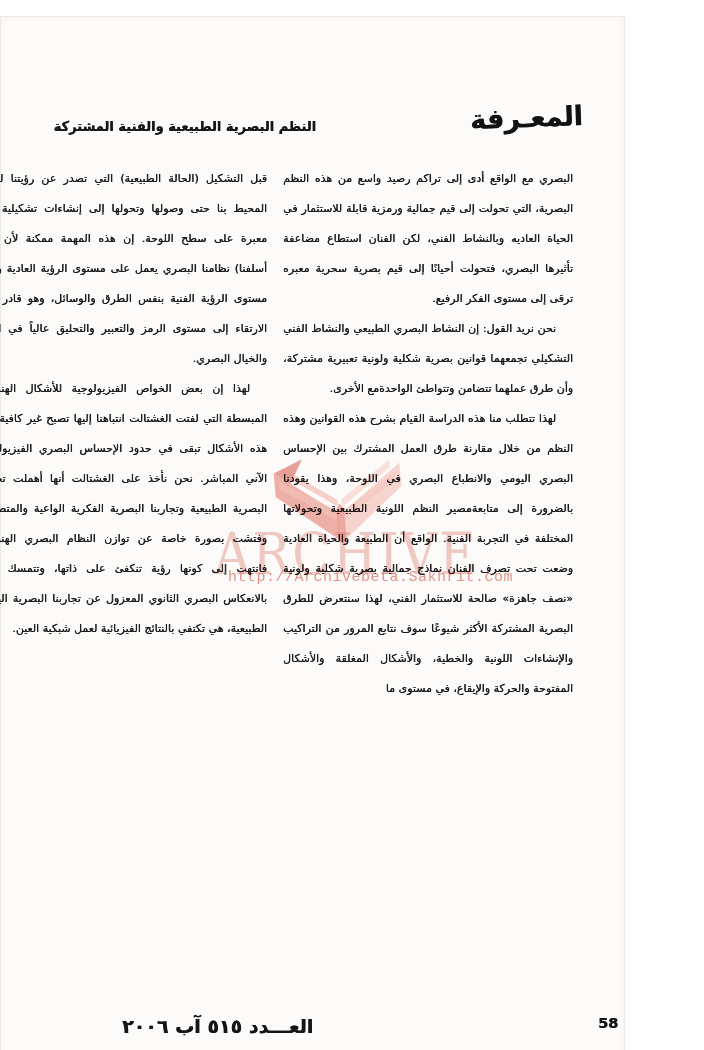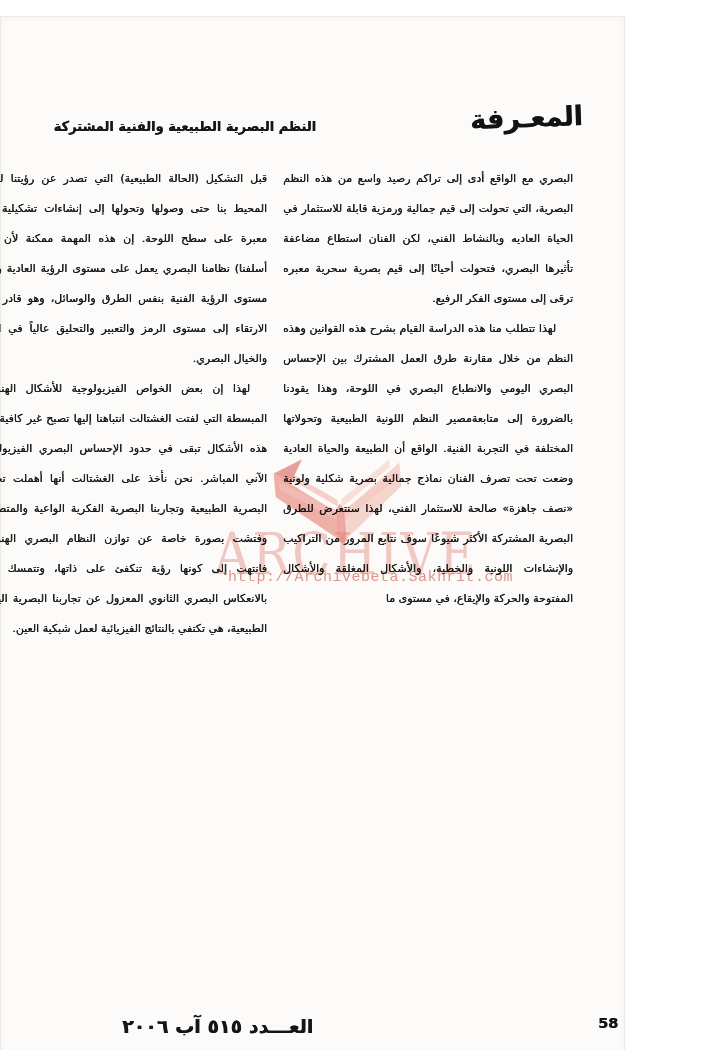--- a/index.html
+++ b/index.html
@@ -93,20 +93,21 @@
 
 <div class="page">
 
   <div class="running-title">النظم البصرية الطبيعية والفنية المشتركة</div>
 
   <div class="magazine-logo">المعـرفة</div>
 
   <div class="columns">
     <div class="col">
         <p class="para">البصري مع الواقع  أدى إلى تراكم رصيد واسع من هذه النظم البصرية، التي تحولت إلى قيم جمالية ورمزية قابلة للاستثمار في الحياة العاديه وبالنشاط الفني، لكن الفنان استطاع مضاعفة تأثيرها البصري، فتحولت أحيانًا إلى قيم بصرية سحرية معبره ترقى إلى مستوى الفكر الرفيع.</p>
+        <p class="para">نحن نريد القول: إن النشاط البصري الطبيعي والنشاط الفني التشكيلي تجمعهما قوانين بصرية شكلية ولونية تعبيرية مشتركة، وأن طرق عملهما تتضامن وتتواطئ الواحدةمع الأخرى.</p>
         <p class="para">لهذا تتطلب منا هذه الدراسة القيام بشرح هذه القوانين وهذه النظم من خلال مقارنة طرق العمل المشترك بين الإحساس البصري اليومي والانطباع البصري في اللوحة، وهذا يقودنا بالضرورة إلى متابعةمصير النظم اللونية الطبيعية وتحولاتها المختلفة في التجربة الفنية. الواقع أن الطبيعة والحياة العادية وضعت تحت تصرف الفنان نماذج جمالية بصرية شكلية ولونية «نصف جاهزة» صالحة للاستثمار الفني، لهذا سنتعرض للطرق البصرية المشتركة الأكثر شيوعًا سوف نتابع المرور من التراكيب والإنشاءات اللونية والخطية، والأشكال المغلقة والأشكال المفتوحة والحركة والإيقاع، في مستوى ما</p>
       </div>
     <div class="col">
         <p class="para">قبل التشكيل (الحالة الطبيعية) التي تصدر عن رؤيتنا للعالم المحيط بنا حتى وصولها وتحولها إلى إنشاءات تشكيلية فنية معبرة على سطح اللوحة. إن هذه المهمة ممكنة لأن (كما أسلفنا) نظامنا البصري يعمل على مستوى الرؤية العادية وعلى مستوى الرؤية الفنية بنفس الطرق والوسائل، وهو قادر على الارتقاء إلى مستوى الرمز والتعبير والتحليق عالياً في الفكر والخيال البصري.</p>
         <p class="para">لهذا إن بعض الخواص الفيزيولوجية للأشكال الهندسية المبسطة التي لفتت الغشتالت انتباهنا إليها تصبح غير كافية، لأن هذه الأشكال تبقى في حدود الإحساس البصري الفيزيولوجي الآني المباشر. نحن نأخذ على الغشتالت أنها أهملت تجاربنا البصرية الطبيعية وتجاربنا البصرية الفكرية الواعية والمتطورة، وفتشت بصورة خاصة عن توازن النظام البصري الهندسي فانتهت إلى كونها رؤية تنكفئ على ذاتها، وتتمسك فقط بالانعكاس البصري الثانوي المعزول عن تجاربنا البصرية اليومية الطبيعية، هي تكتفي بالنتائج الفيزيائية لعمل شبكية العين.</p>
       </div>
   </div>
 
   <div class="watermark">
     <svg class="wm-book" viewBox="0 0 140 95" xmlns="http://www.w3.org/2000/svg">

